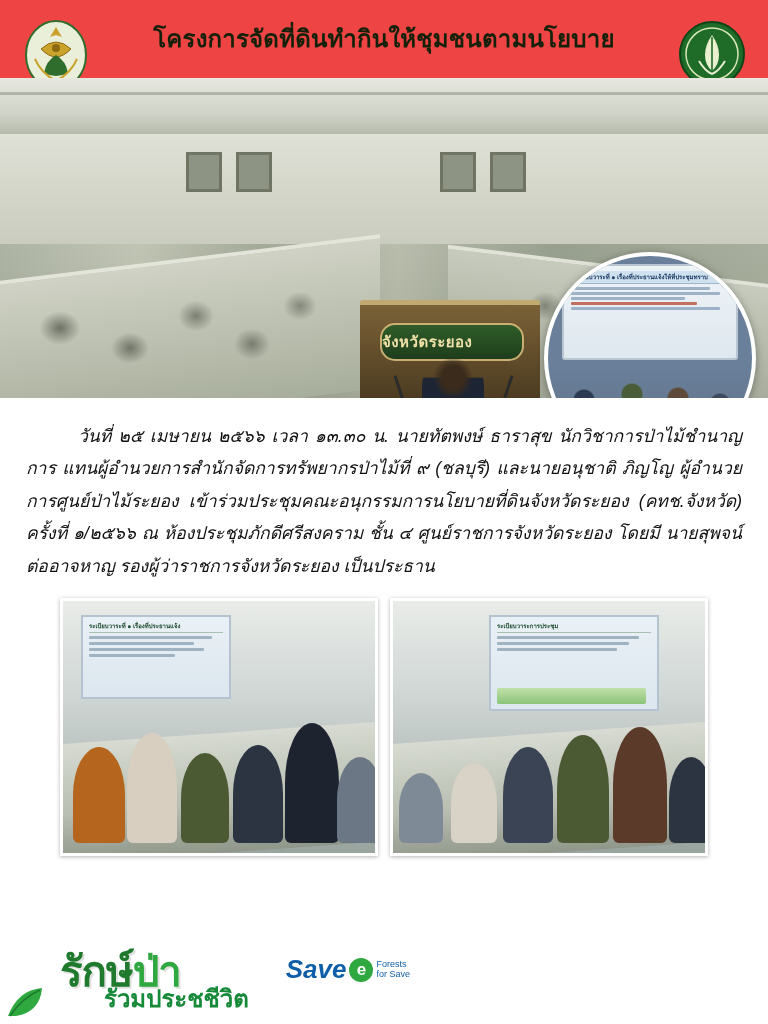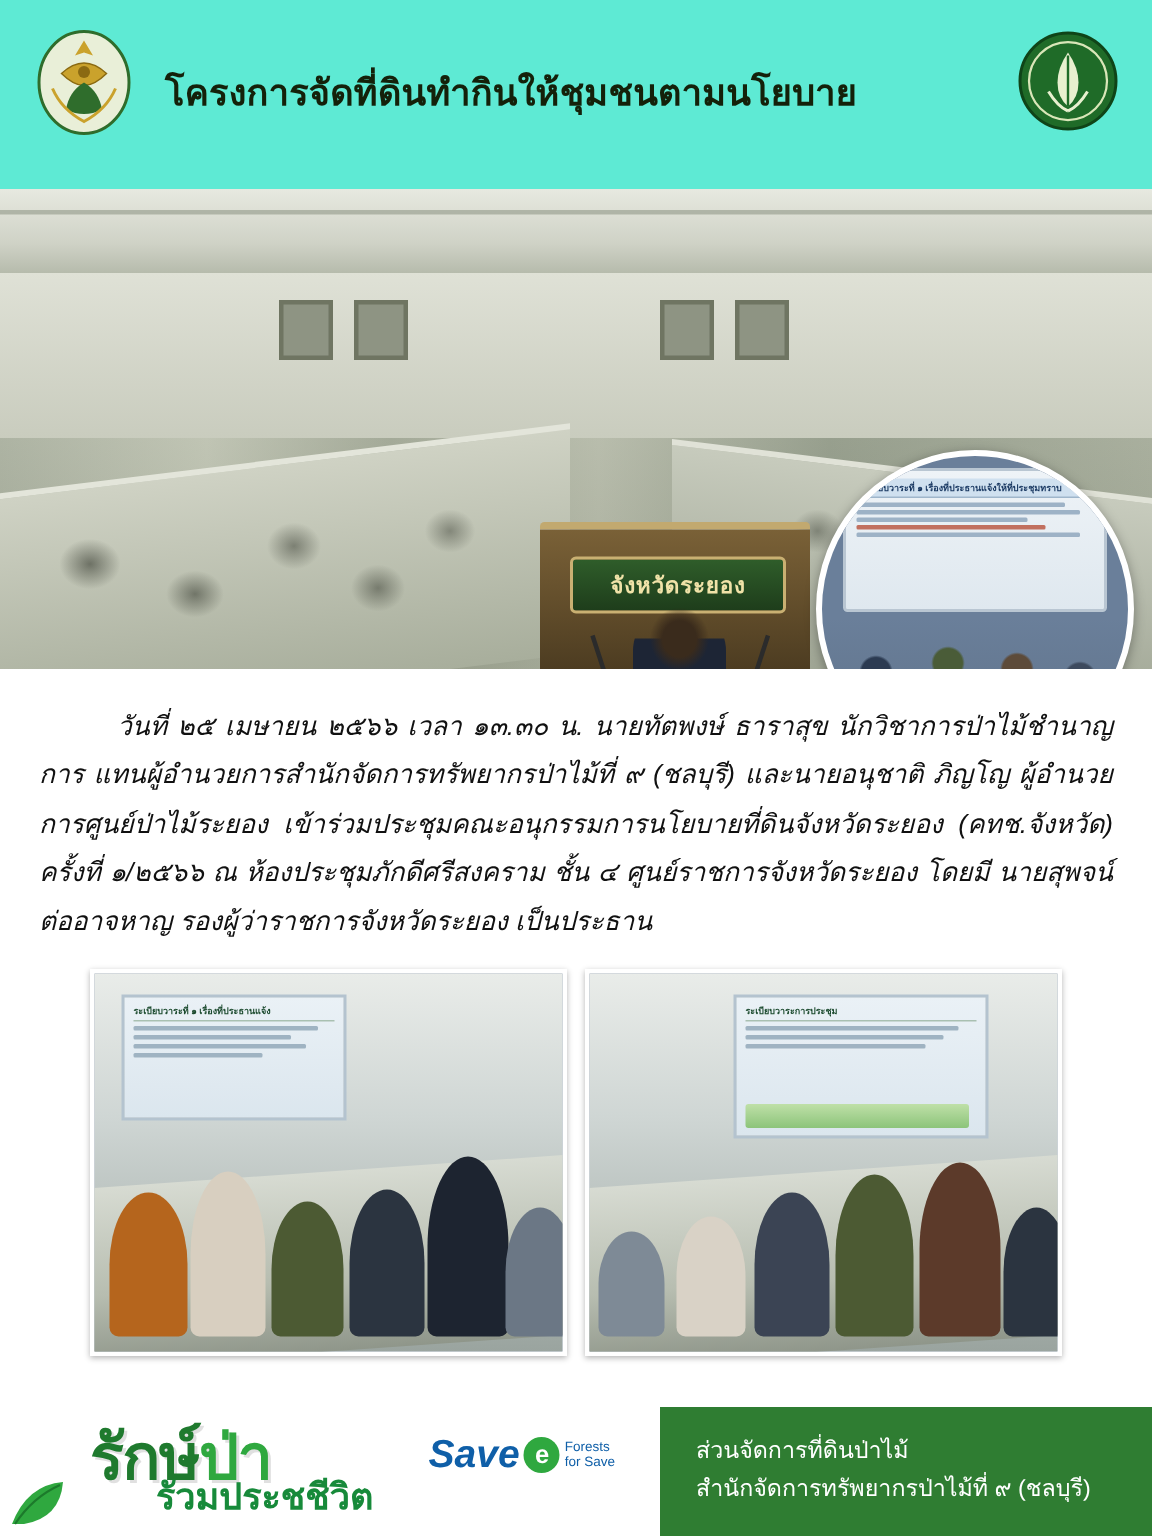--- a/index.html
+++ b/index.html
@@ -17,25 +17,25 @@
     position: relative;
     width: 768px;
     height: 1024px;
     background: #ffffff;
     overflow: hidden;
   }
 
   
   .header {
     position: relative;
-    height: 126px;
-    background: #5eead4;
-    display: flex;
-    align-items: center;
-    justify-content: flex-start;
+    height: 78px;
+    background: #ef4444;
+    display: flex;
+    align-items: center;
+    justify-content: center;
   }
   .header-title {
     text-align: center;
     color: #14210a;
     font-size: 24px;
     line-height: 1.45;
     font-weight: bold;
     padding: 0 110px;
     letter-spacing: 0.2px;
   }
@@ -146,24 +146,24 @@
     border-radius: 3px;
   }
   .podium-plate {
     position: absolute;
     left: 380px;
     top: 245px;
     width: 140px;
     height: 34px;
     background: linear-gradient(180deg,#2f5d2a,#1e3d1b);
     border: 2px solid #c9b072;
-    border-radius: 4px;
-    display: flex;
-    align-items: center;
-    justify-content: center;
+    border-radius: 15px;
+    display: flex;
+    align-items: center;
+    justify-content: flex-start;
   }
   .podium-plate span {
     color: #f0e2a8;
     font-size: 15px;
     font-weight: bold;
     letter-spacing: 0.5px;
   }
   .chair-person {
     position: absolute;
     left: 422px;
@@ -546,19 +546,15 @@
       </div>
       <div class="save-badge">
         <span class="save-word">Save</span>
         <span class="e-circle">e</span>
         <span class="forests">
           <span>Forests</span><br>
           <span>for Save</span>
         </span>
       </div>
     </div>
-    <div class="footer-right">
-      <div>ส่วนจัดการที่ดินป่าไม้</div>
-      <div>สำนักจัดการทรัพยากรป่าไม้ที่ ๙ (ชลบุรี)</div>
-    </div>
   </div>
 
 </div>
 
 </body></html>

